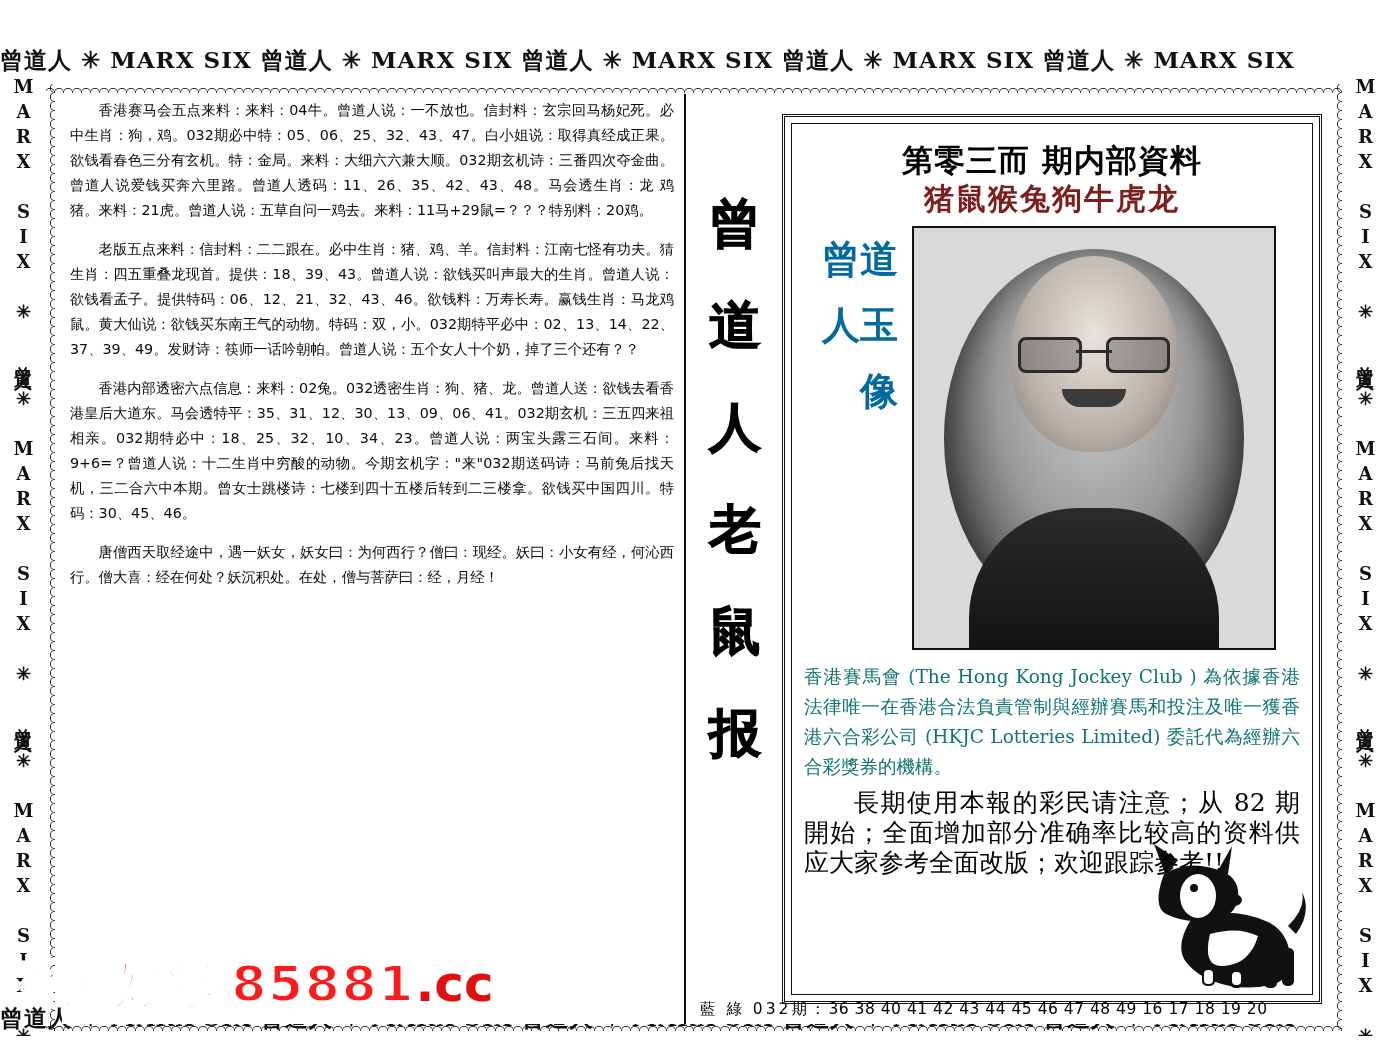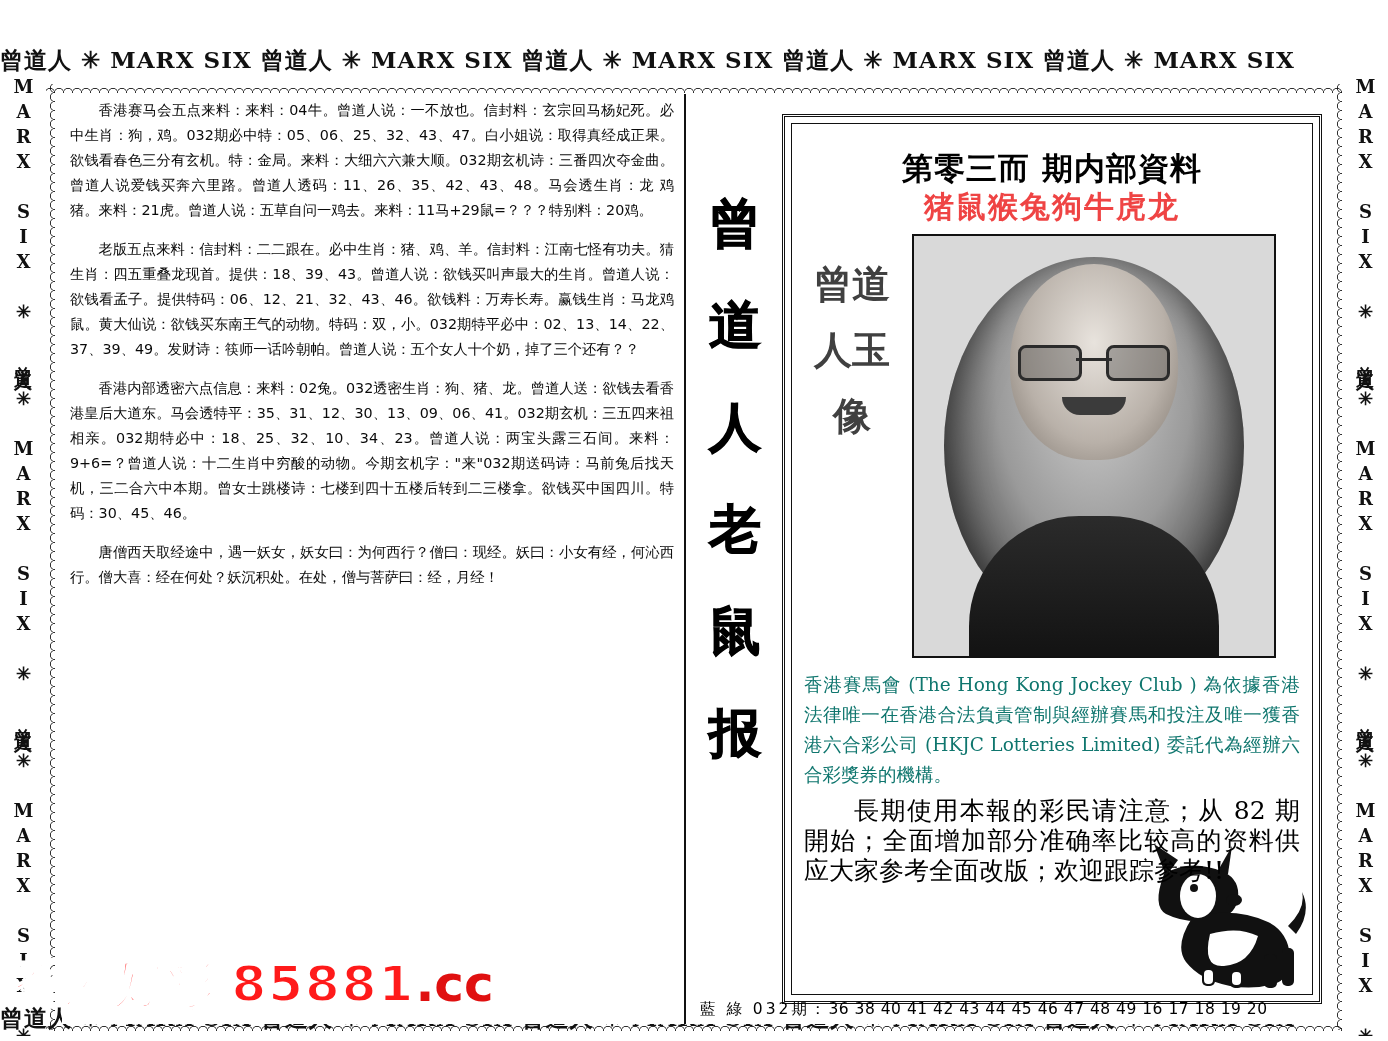--- a/index.html
+++ b/index.html
@@ -93,37 +93,37 @@
   }
 
   .panel-box{
     position:absolute;left:92px;top:20px;width:540px;height:890px;
     border:3px double #111;
     box-sizing:border-box;
     padding:6px;
   }
   .panel-inner{
     border:1px solid #111;width:100%;height:100%;box-sizing:border-box;position:relative;
-    padding:22px 8px;
+    padding:14px 8px;
   }
   .hdr1{
     text-align:center;font-family:"DejaVu Serif","Liberation Serif",serif;font-weight:bold;
     font-size:31px;line-height:36px;color:#000;margin-top:4px;letter-spacing:1px;
   }
   .hdr2{
     text-align:center;font-family:"DejaVu Serif","Liberation Serif",serif;font-weight:bold;
-    font-size:30px;line-height:38px;color:#ef4444;margin-top:2px;letter-spacing:2px;
+    font-size:30px;line-height:38px;color:#7f1d1d;margin-top:2px;letter-spacing:2px;
   }
   .portrait-row{
     position:relative;height:430px;margin-top:6px;
   }
   .portrait-caption{
-    position:absolute;left:6px;top:19px;width:92px;
+    position:absolute;left:6px;top:2px;width:92px;
     font-family:"DejaVu Serif","Liberation Serif",serif;font-weight:bold;
-    font-size:38px;line-height:66px;text-align:center;color:#404040;
+    font-size:38px;line-height:66px;text-align:right;color:#0369a1;
   }
   .portrait{
     position:absolute;left:112px;top:2px;width:360px;height:420px;
     border:2px solid #111;
     background:#d9d9d9;
     overflow:hidden;
   }
   .oval{
     position:absolute;left:50%;top:50%;transform:translate(-50%,-50%);
     width:300px;height:378px;border-radius:50%/50%;

